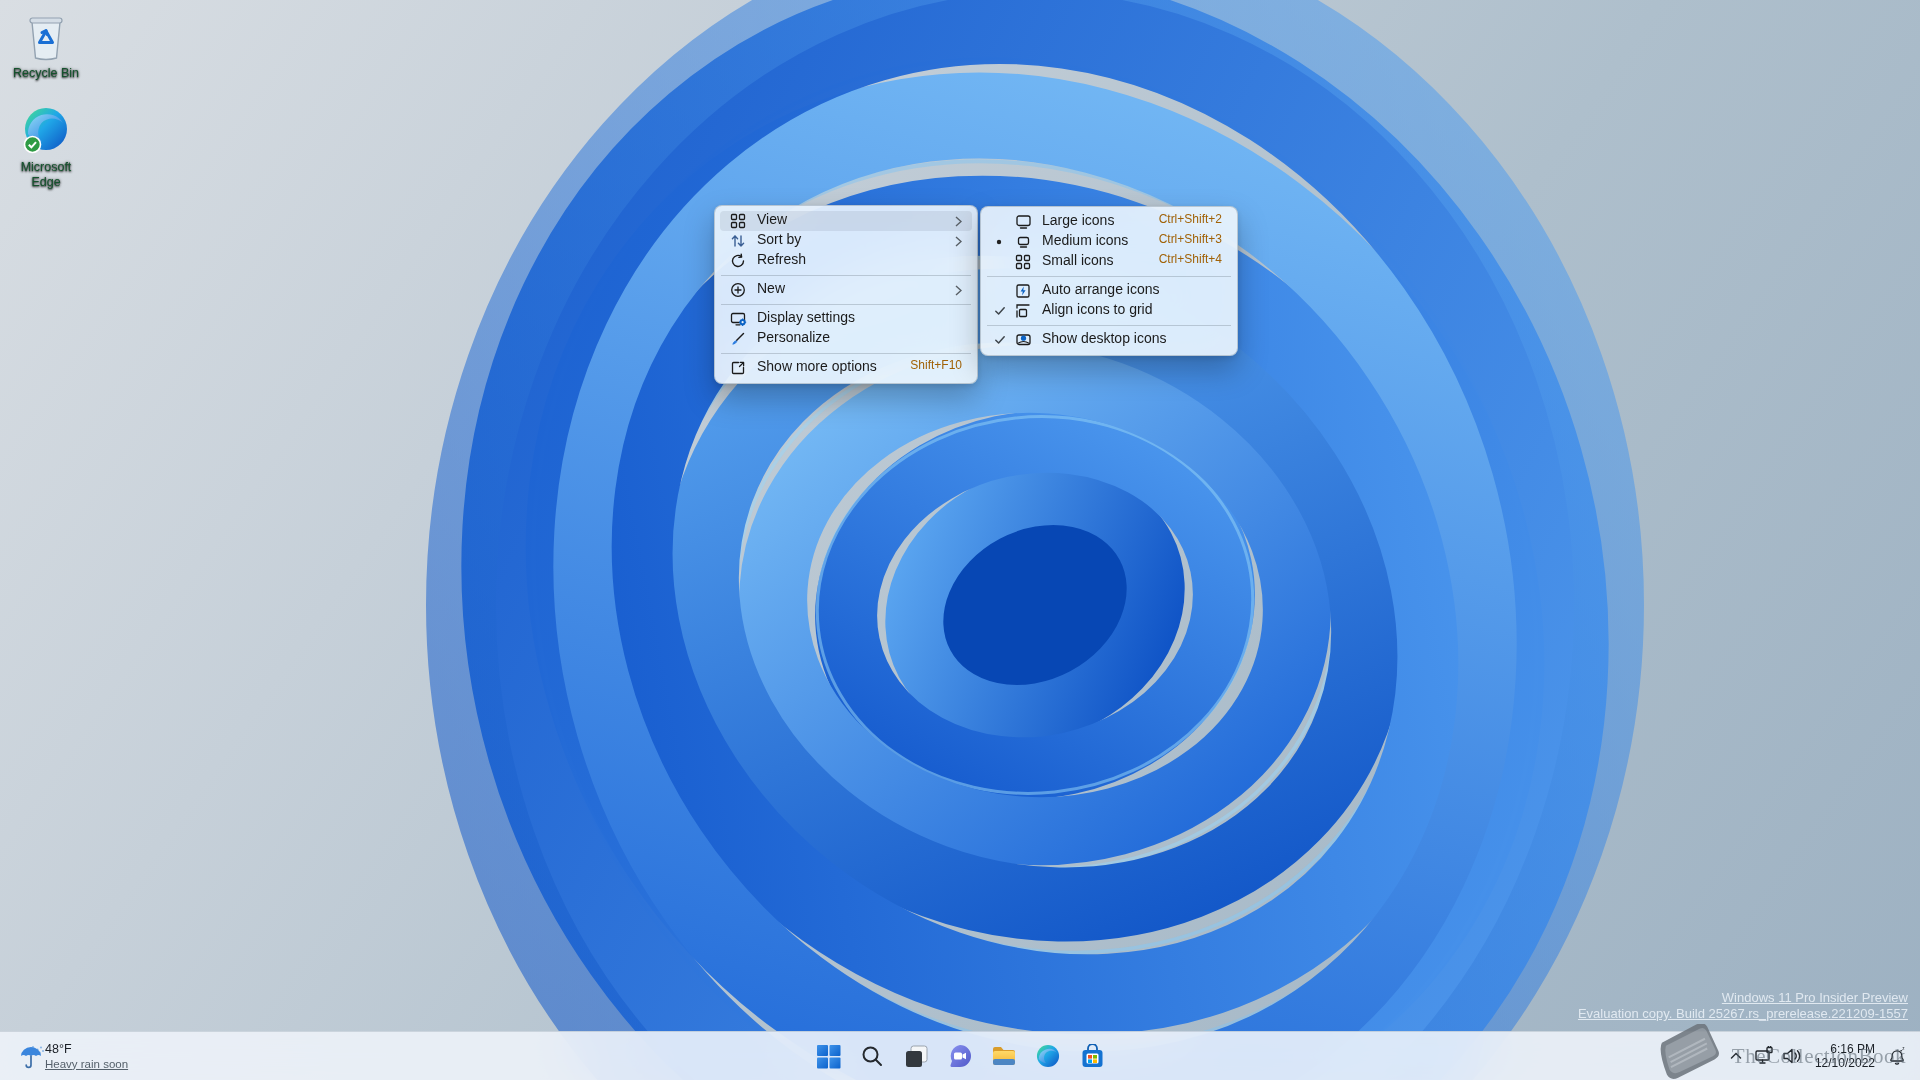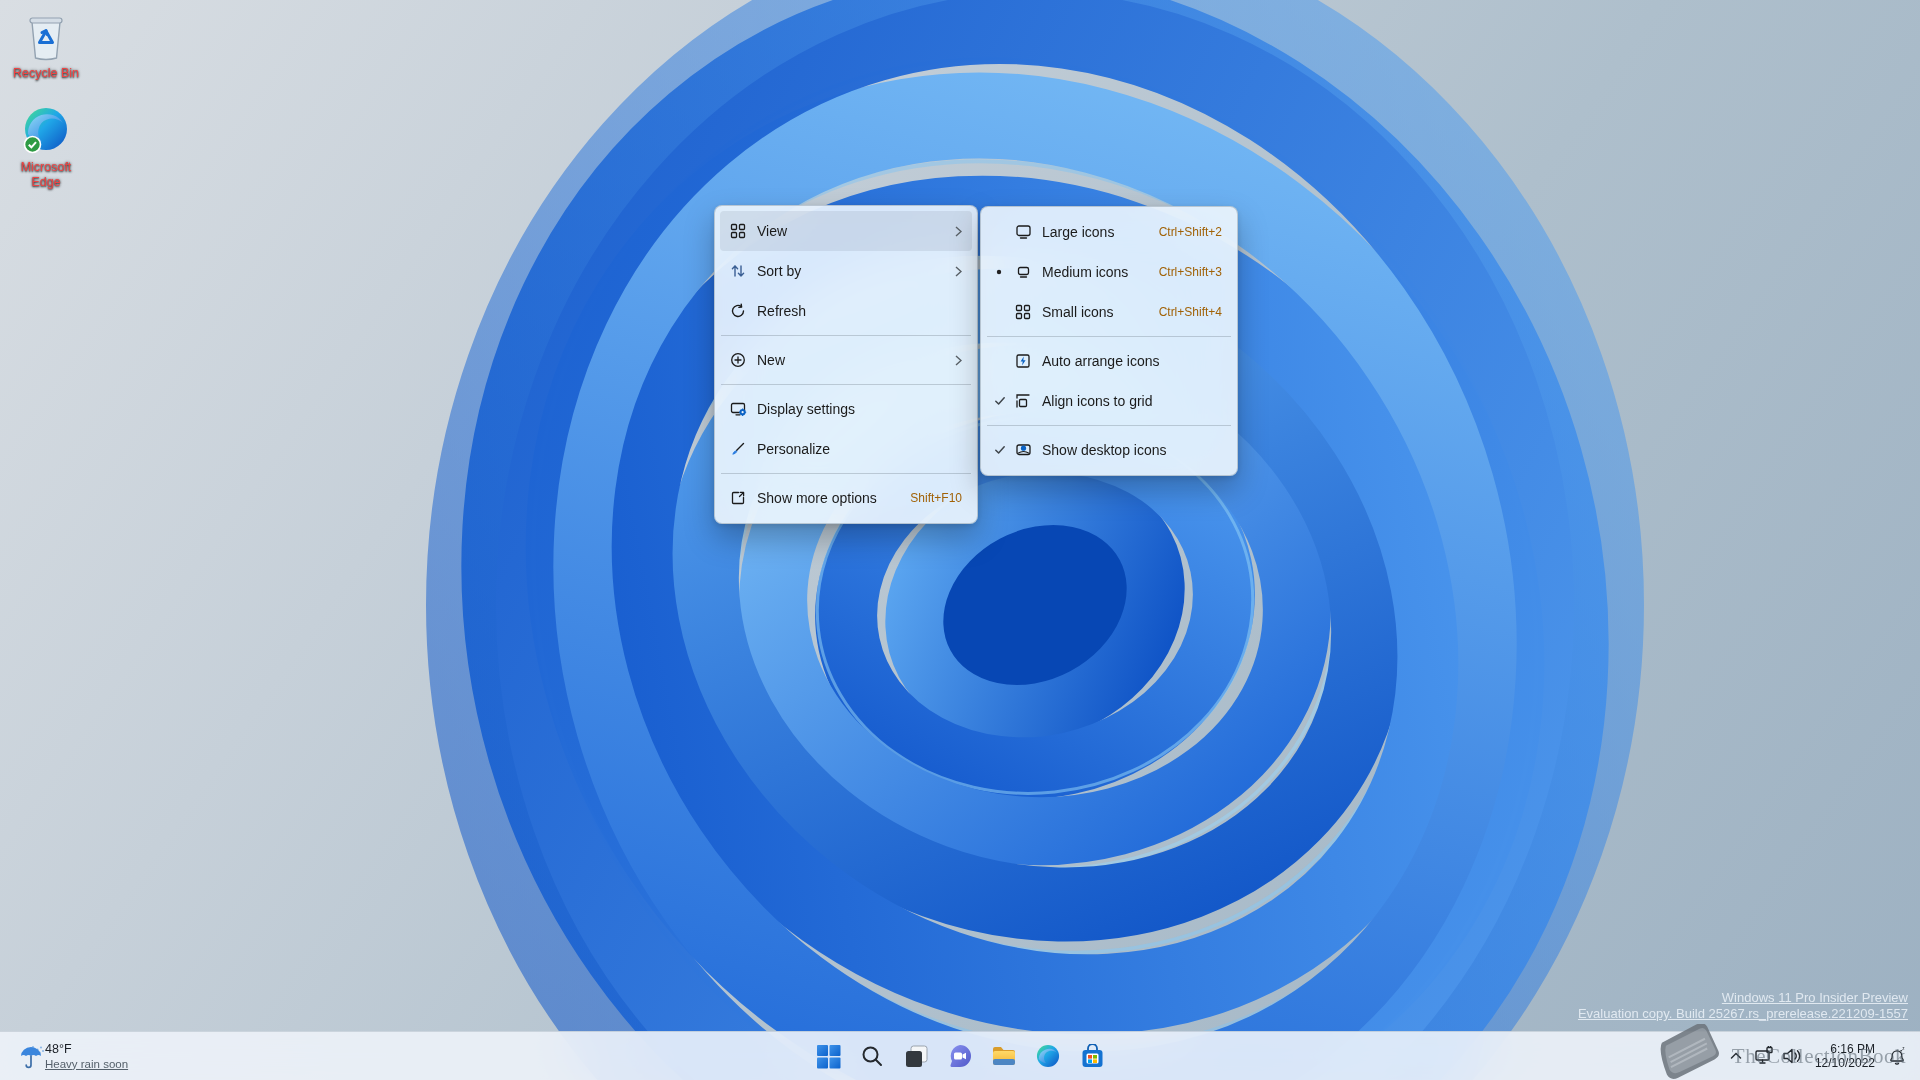--- a/index.html
+++ b/index.html
@@ -8,21 +8,21 @@
     font-family:"Liberation Sans","DejaVu Sans",sans-serif;
     background:linear-gradient(125deg,#d9dee3 0%,#c6d0d9 28%,#aebfcc 62%,#9db1c2 100%);
   }
   svg{display:block;}
   
   .wallpaper{position:absolute;inset:0;width:1920px;height:1080px;}
   
   .desktop-icon{position:absolute;width:92px;text-align:center;cursor:default;}
   .desktop-icon .di-glyph{display:flex;justify-content:center;}
   .desktop-icon .di-label{
-    margin-top:2px;font-size:12.5px;line-height:1.18;color:#ef4444;
+    margin-top:2px;font-size:12.5px;line-height:1.18;color:#14532d;
     text-shadow:0 1px 2px rgba(0,0,0,.85),0 0 3px rgba(0,0,0,.5);
   }
   #icon-recycle{left:0px;top:12px;}
   #icon-edge{left:0px;top:104px;}
   
   .build-watermark{
     position:absolute;right:12px;bottom:58px;text-align:right;
     font-size:13px;line-height:16px;color:rgba(238,244,250,.82);text-decoration:underline;
   }
   
@@ -31,21 +31,21 @@
     background:rgba(244,248,252,.88);
     backdrop-filter:blur(26px) saturate(150%);
     border:1px solid rgba(110,122,134,.35);
     border-radius:8px;
     box-shadow:0 14px 30px rgba(0,0,0,.26),0 2px 6px rgba(0,0,0,.12);
     z-index:30;
   }
   #context-menu{left:714px;top:205px;width:264px;}
   #view-submenu{left:980px;top:206px;width:258px;}
   .menu-item{
-    display:flex;align-items:center;height:40px;border-radius:4px;
+    display:flex;height:20px;border-radius:4px;
     padding:0 10px 0 8px;font-size:14px;color:#1b1b1b;cursor:default;
   }
   .menu-item.highlight{background:rgba(125,140,155,.18);}
   .mi-check{width:19px;flex:0 0 19px;display:flex;align-items:center;}
   .mi-icon{width:20px;flex:0 0 20px;display:flex;justify-content:center;align-items:center;margin-right:9px;}
   .mi-label{flex:1;white-space:nowrap;overflow:hidden;}
   .mi-shortcut{font-size:12px;color:#a16207;margin-left:20px;white-space:nowrap;}
   .mi-chevron{margin-left:20px;display:flex;align-items:center;}
   .menu-sep{height:1px;background:rgba(90,100,112,.28);margin:4px 1px;}
   

